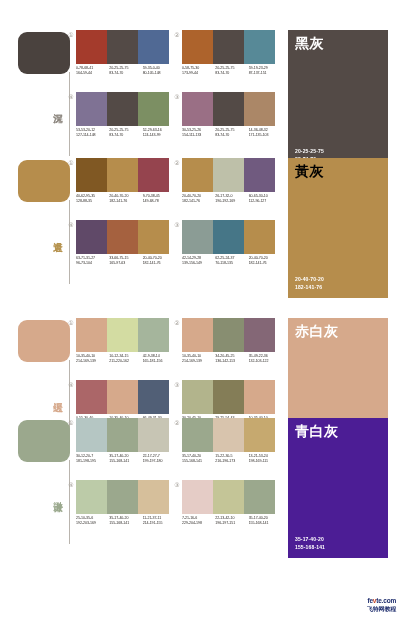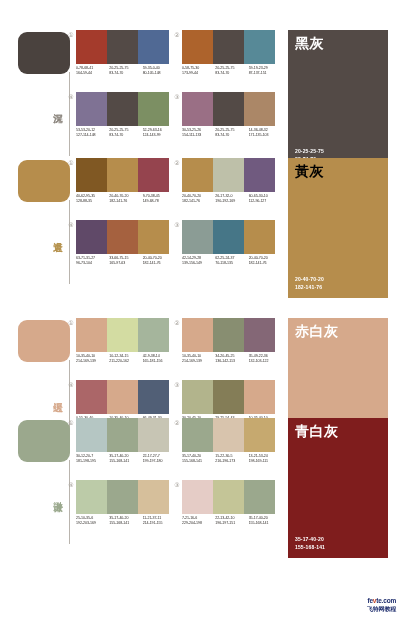--- a/index.html
+++ b/index.html
@@ -579,21 +579,21 @@
           <div class="codes-cell">
             <div>22-13-42-10</div>
             <div>196-197-151</div>
           </div>
           <div class="codes-cell">
             <div>35-17-40-20</div>
             <div>155-168-141</div>
           </div>
         </div>
       </div>
-      <div class="bigpanel" style="background: #7f1d1d; text-decoration: underline;">
+      <div class="bigpanel" style="background: #4c1d95; text-decoration: underline;">
         <div class="bigpanel-name" style="color: rgb(255, 255, 255);">青白灰</div>
         <div class="bigpanel-codes" style="color: rgb(255, 255, 255);">
           <div>35-17-40-20</div>
           <div>155-168-141</div>
         </div>
       </div>
     </div>
   </div>
 
 <div class="logo">

